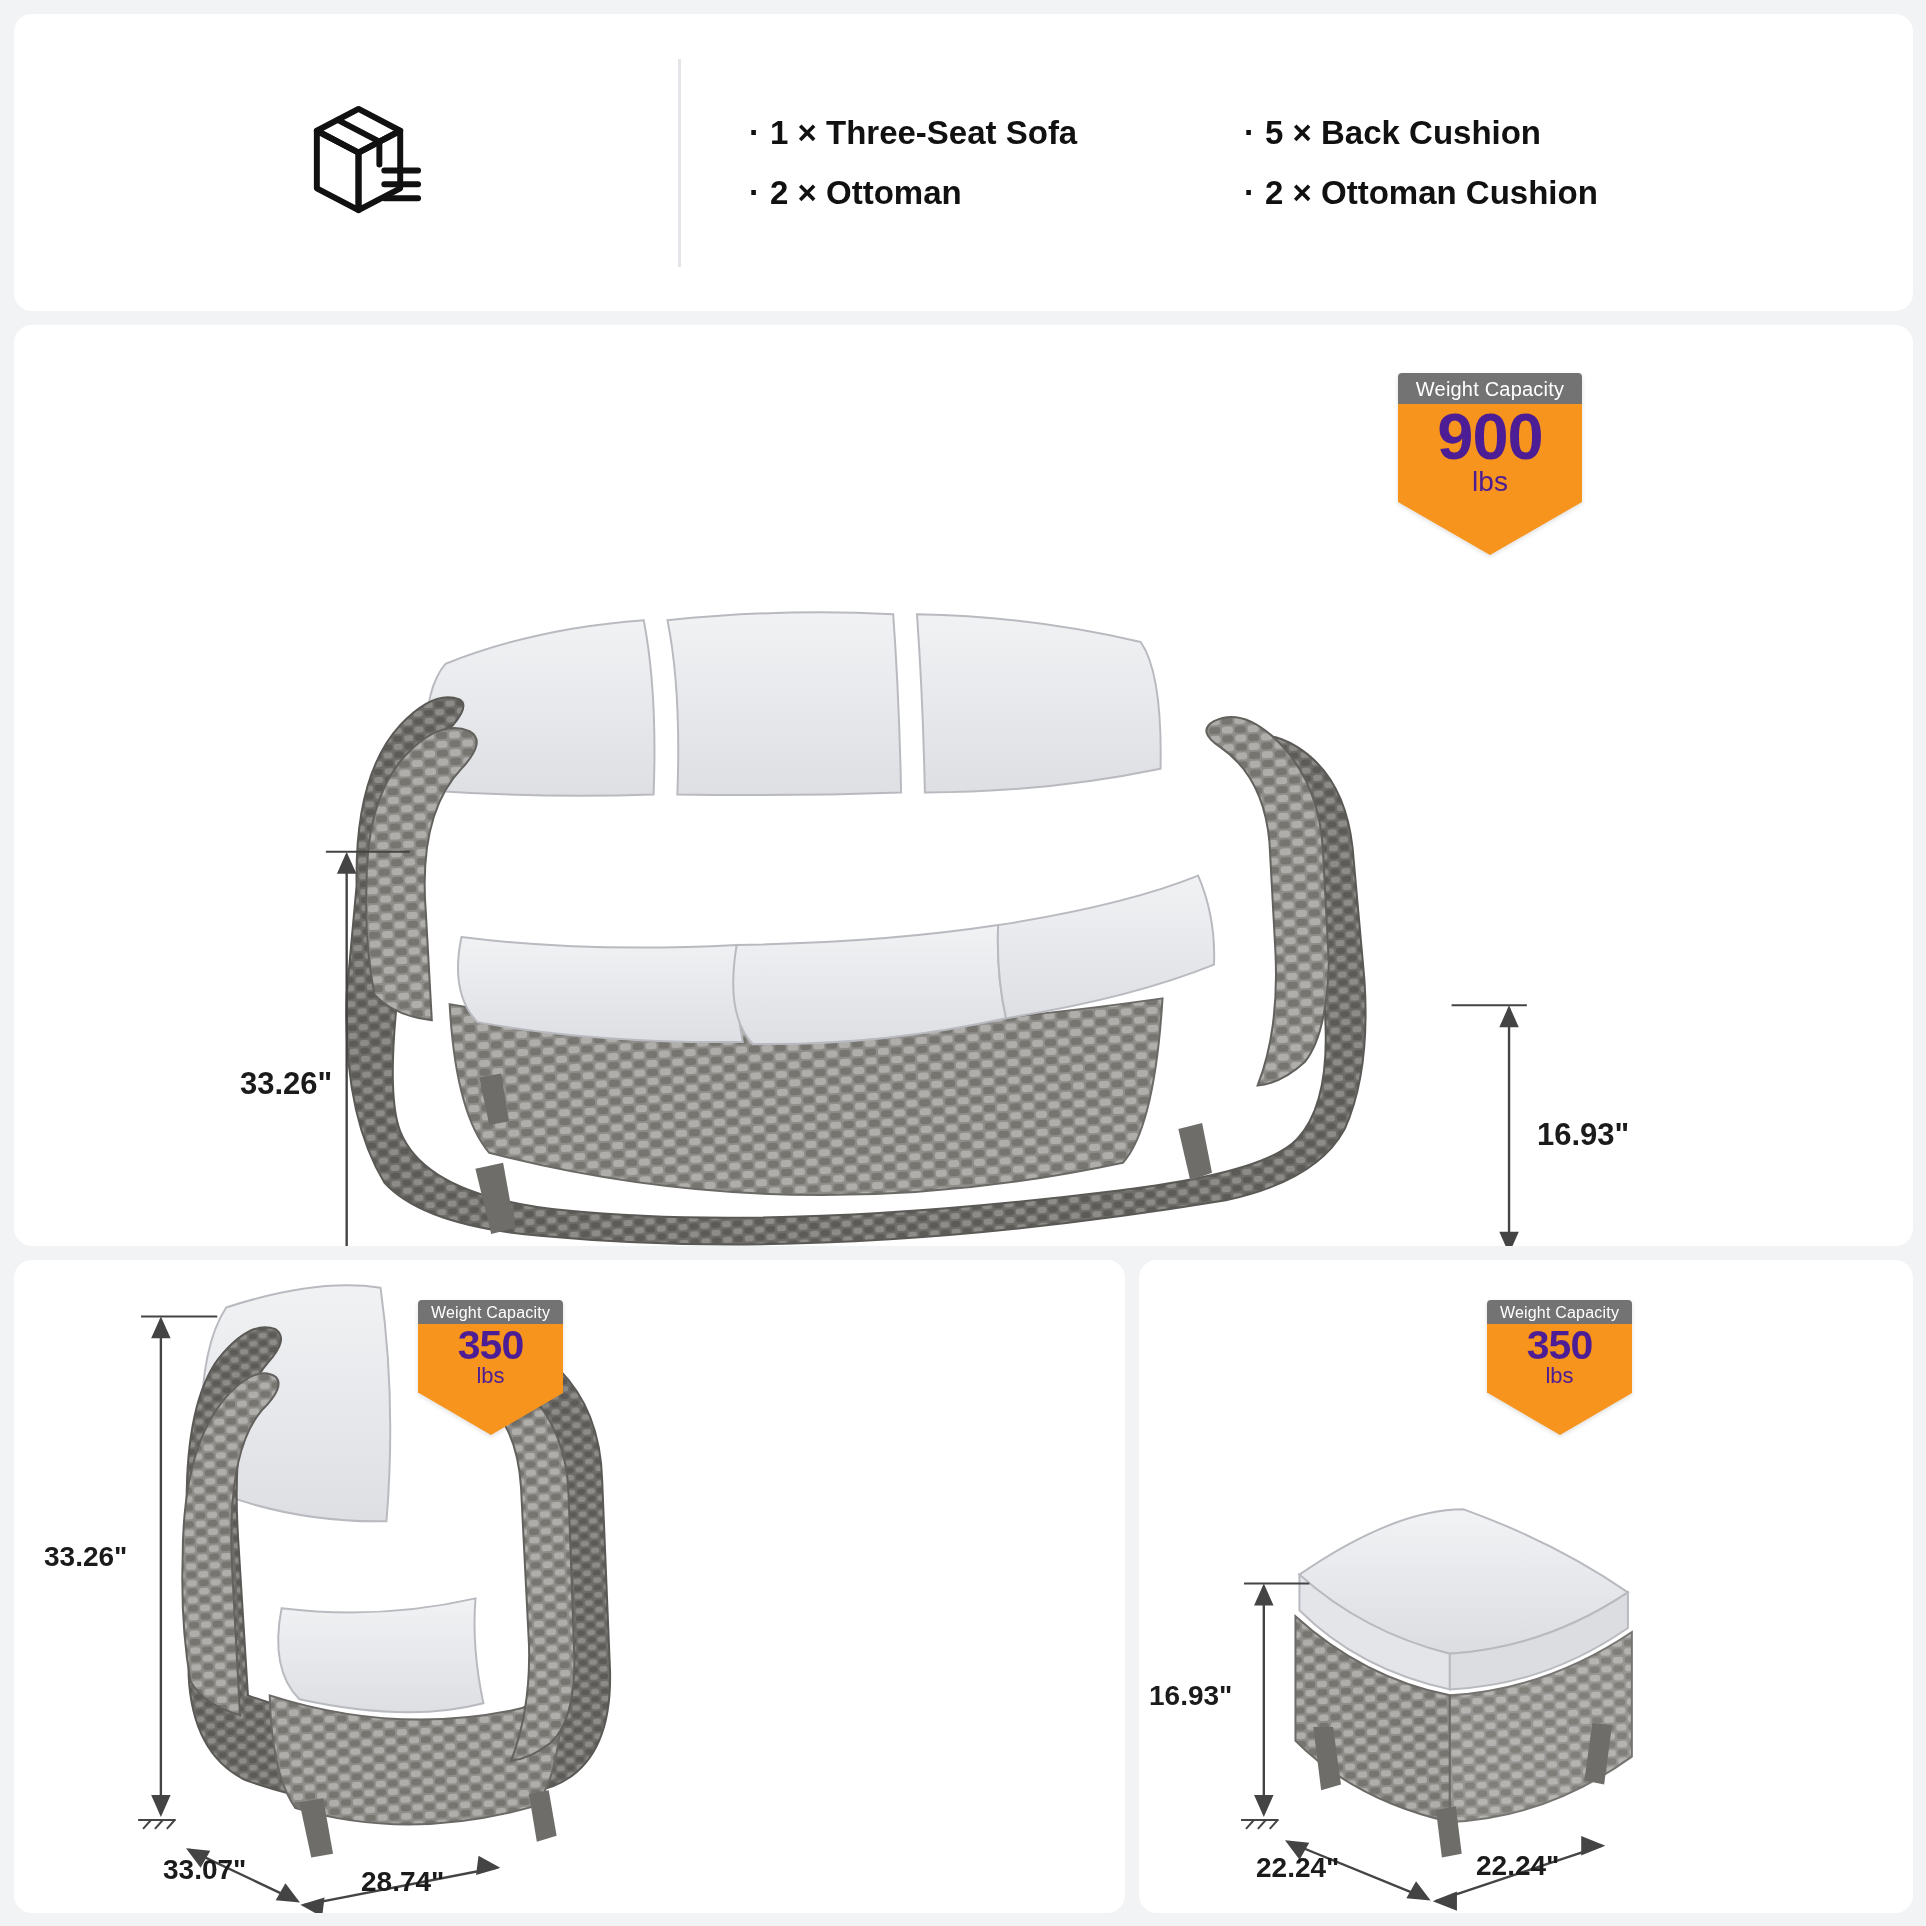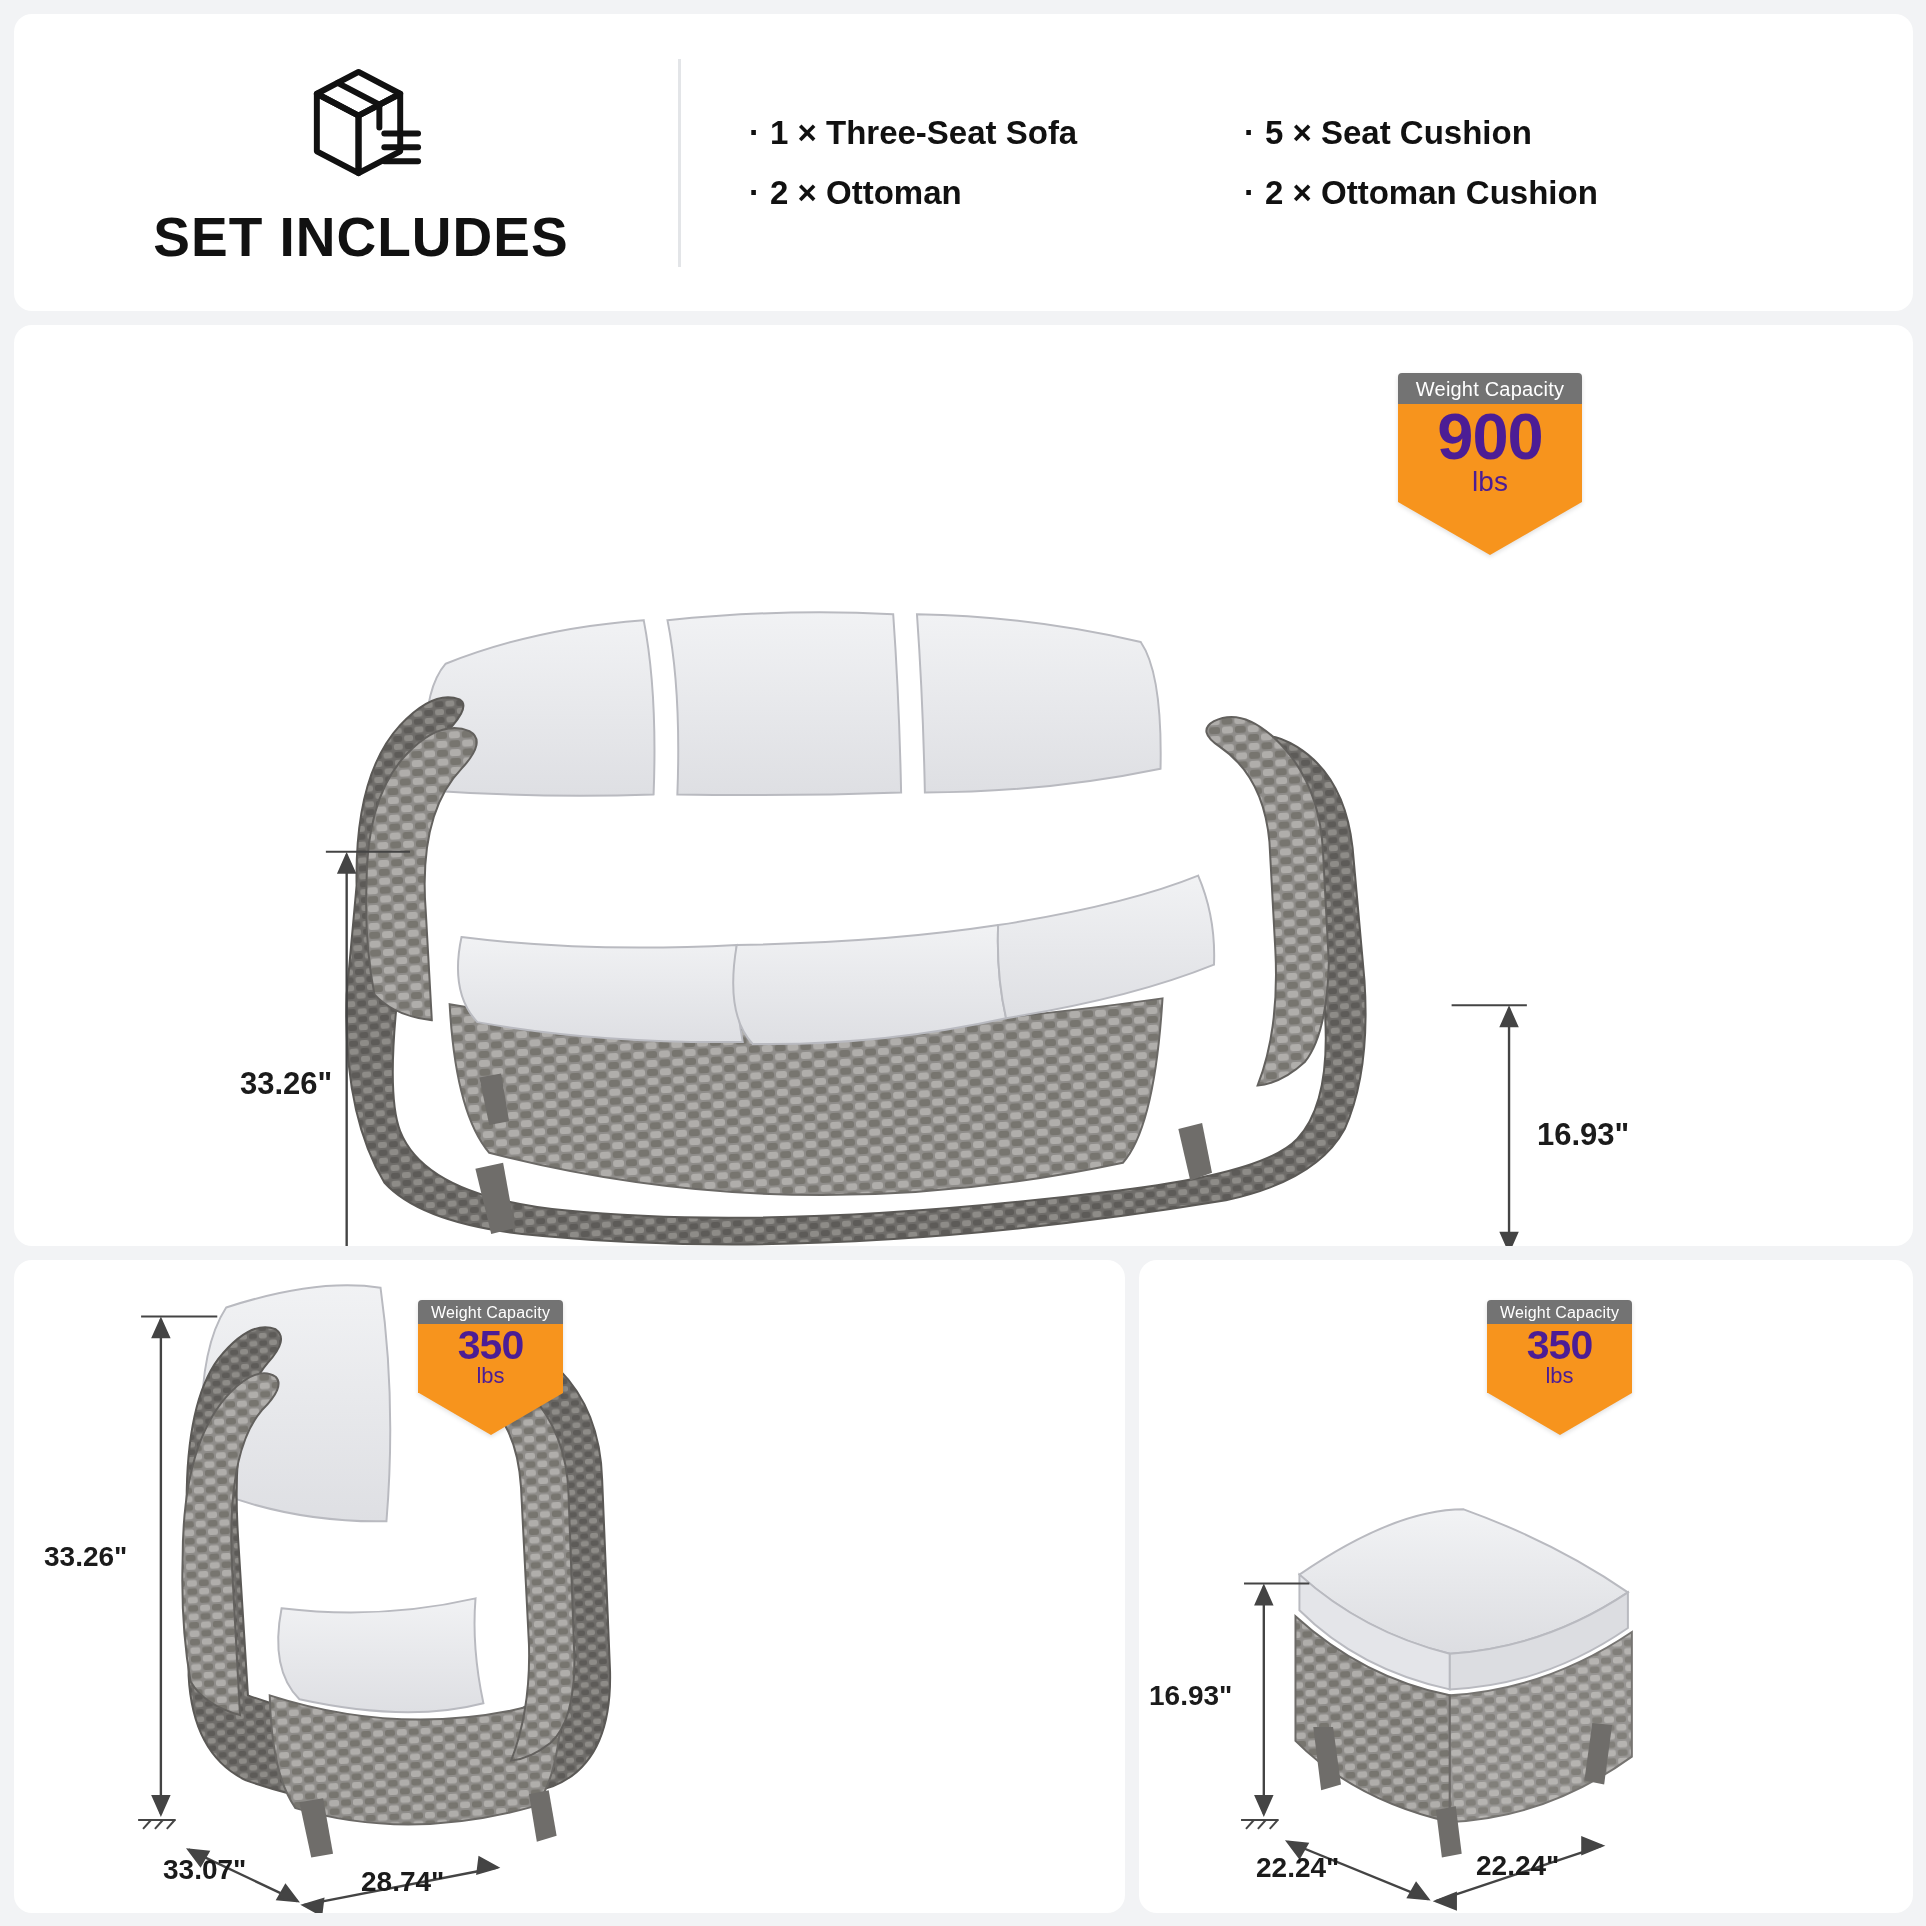--- a/index.html
+++ b/index.html
@@ -162,21 +162,20 @@
             <path d="M104 38 L104 96 L62 118 L62 60 Z"></path>
             <path d="M41 27 L83 49 L83 72"></path>
           </g>
           <g stroke="#111" stroke-width="6" stroke-linecap="round">
             <line x1="88" y1="78" x2="122" y2="78"></line>
             <line x1="88" y1="92" x2="122" y2="92"></line>
             <line x1="88" y1="106" x2="122" y2="106"></line>
           </g>
         </svg>
       </span>
-      <div class="includes-title">SET INCLUDES</div>
     </div>
 
     <div class="divider-v"></div>
 
     <div class="includes-right">
       <div class="inc-col col1">
         <div class="inc-item">
           <span class="dot">·</span><span>1</span>
           <span>×</span>
           <span>Three-Seat Sofa</span>
@@ -184,21 +183,21 @@
         <div class="inc-item">
           <span class="dot">·</span><span>2</span>
           <span>×</span>
           <span>Ottoman</span>
         </div>
       </div>
       <div class="inc-col col2">
         <div class="inc-item">
           <span class="dot">·</span><span>5</span>
           <span>×</span>
-          <span>Seat Cushion</span>
+          <span>Back Cushion</span>
         </div>
         <div class="inc-item">
           <span class="dot">·</span><span>2</span>
           <span>×</span>
           <span>Ottoman Cushion</span>
         </div>
       </div>
     </div>
   </div>
 

